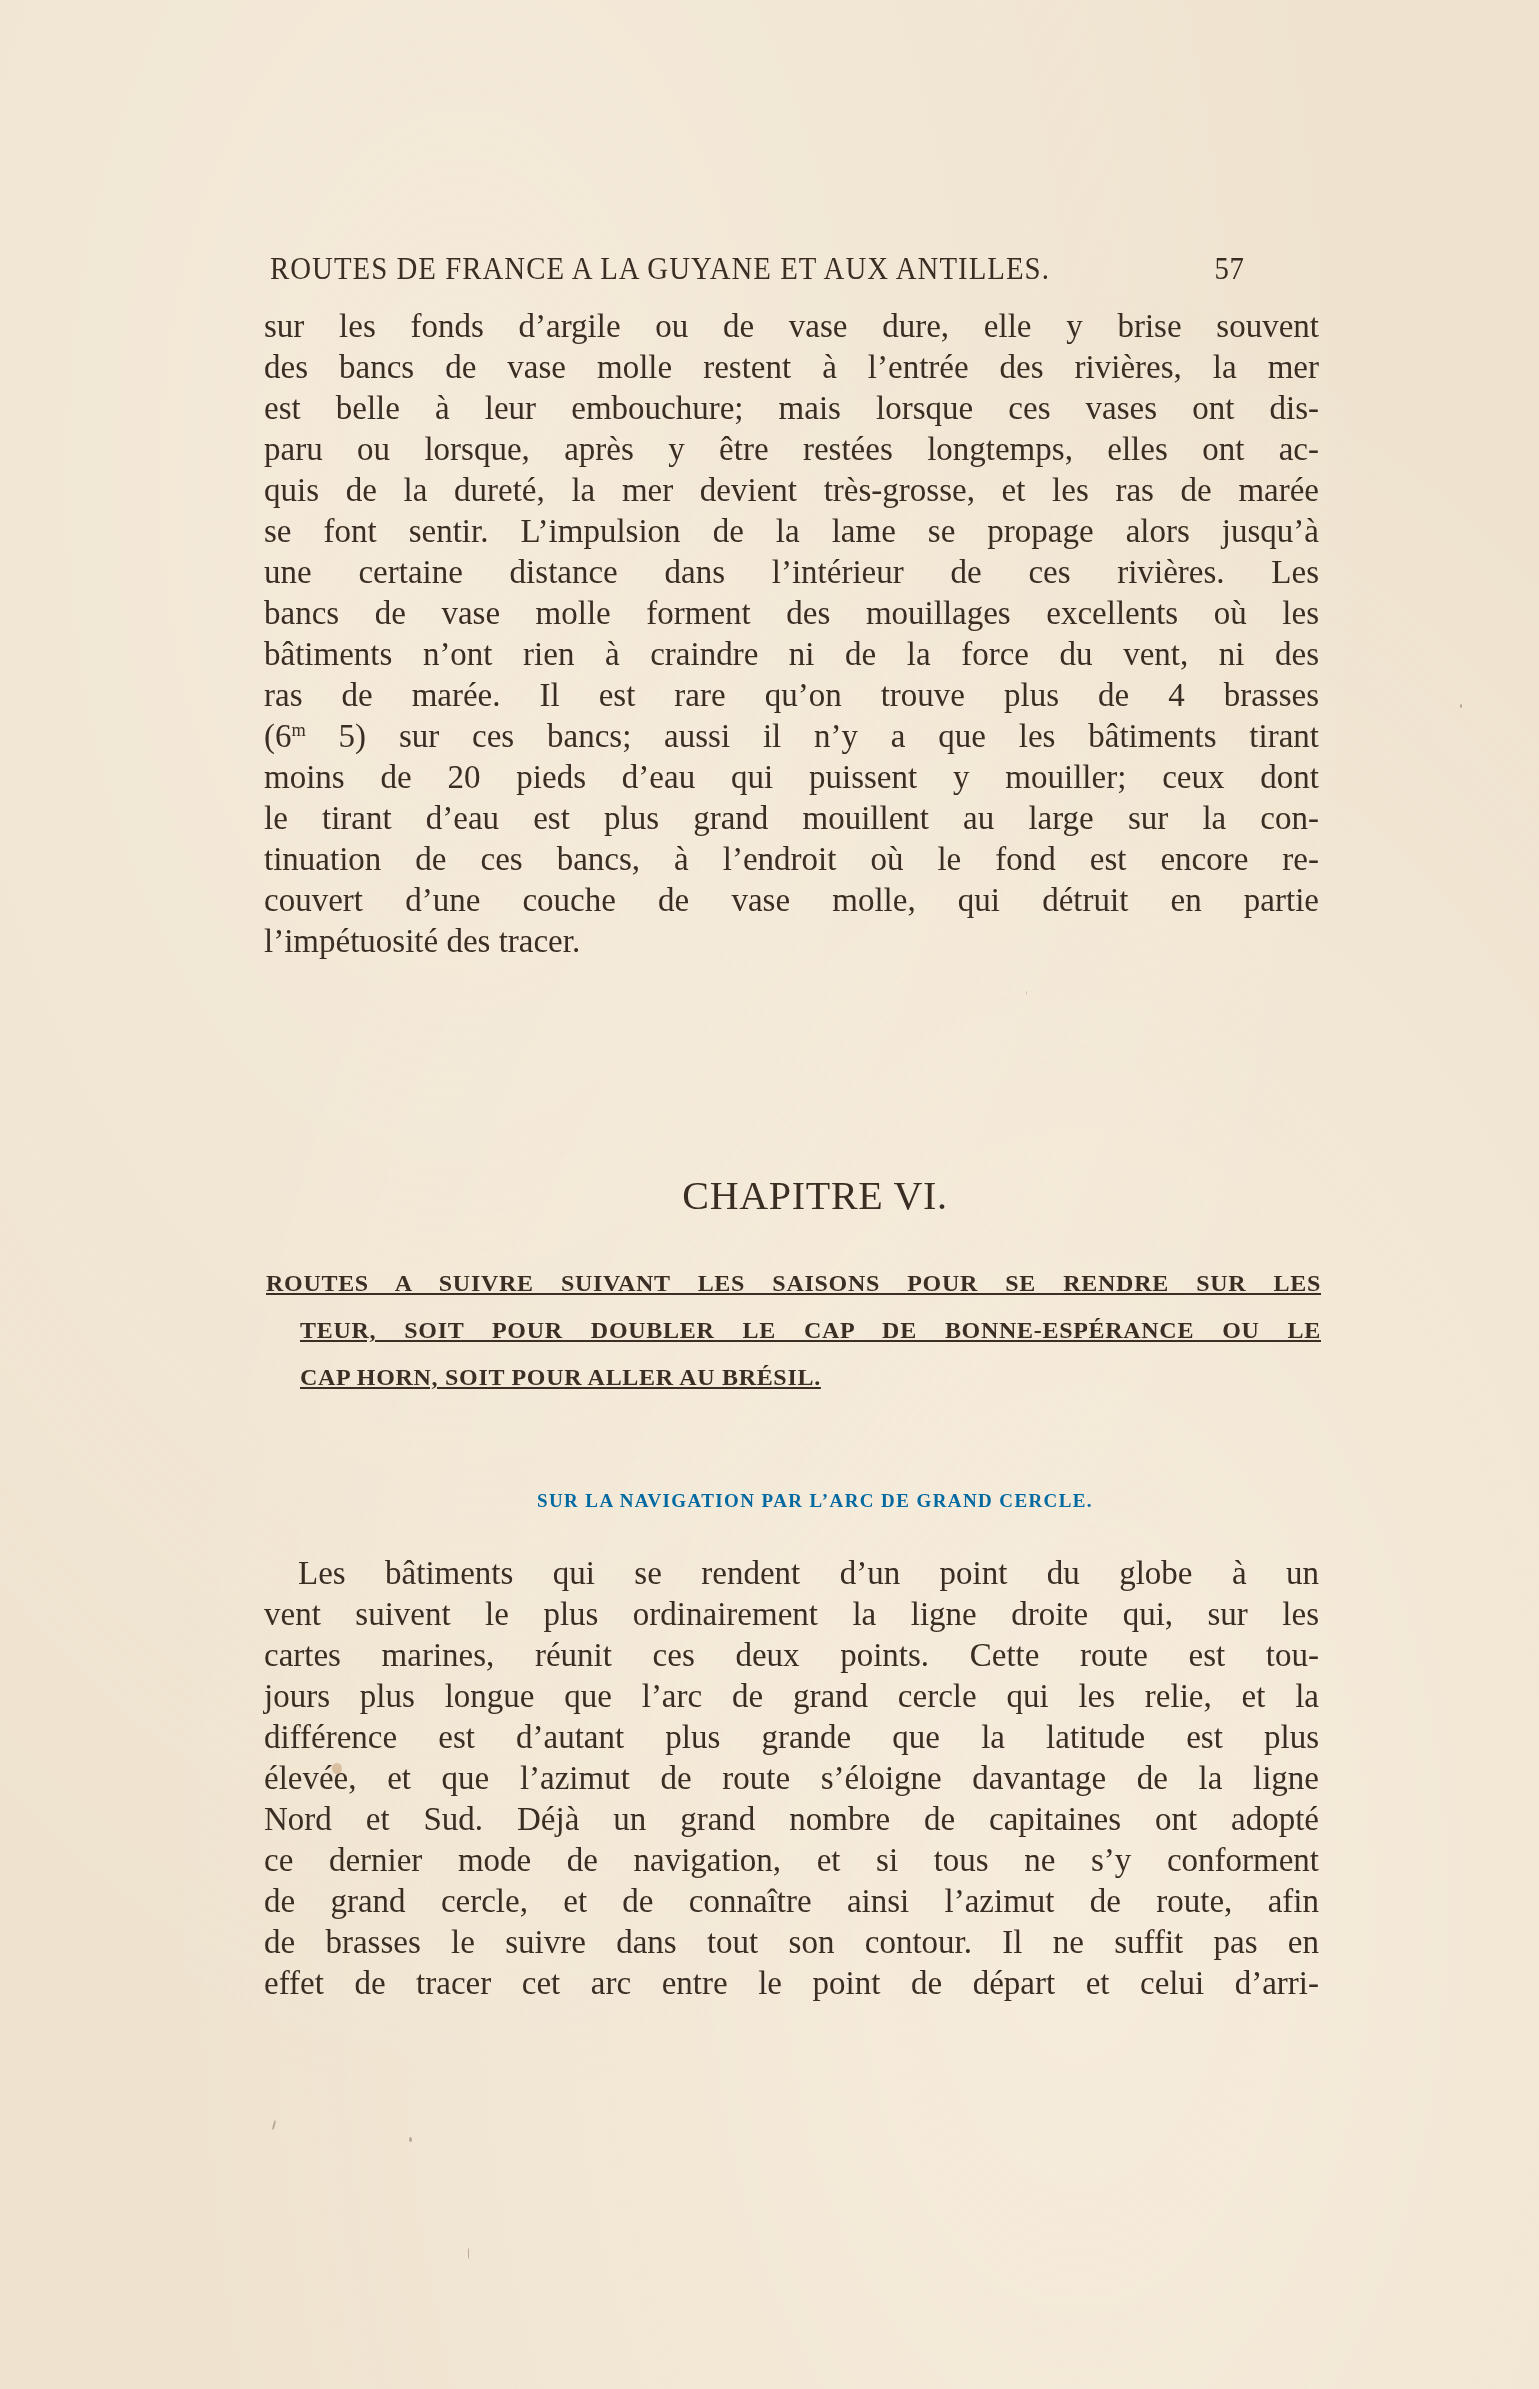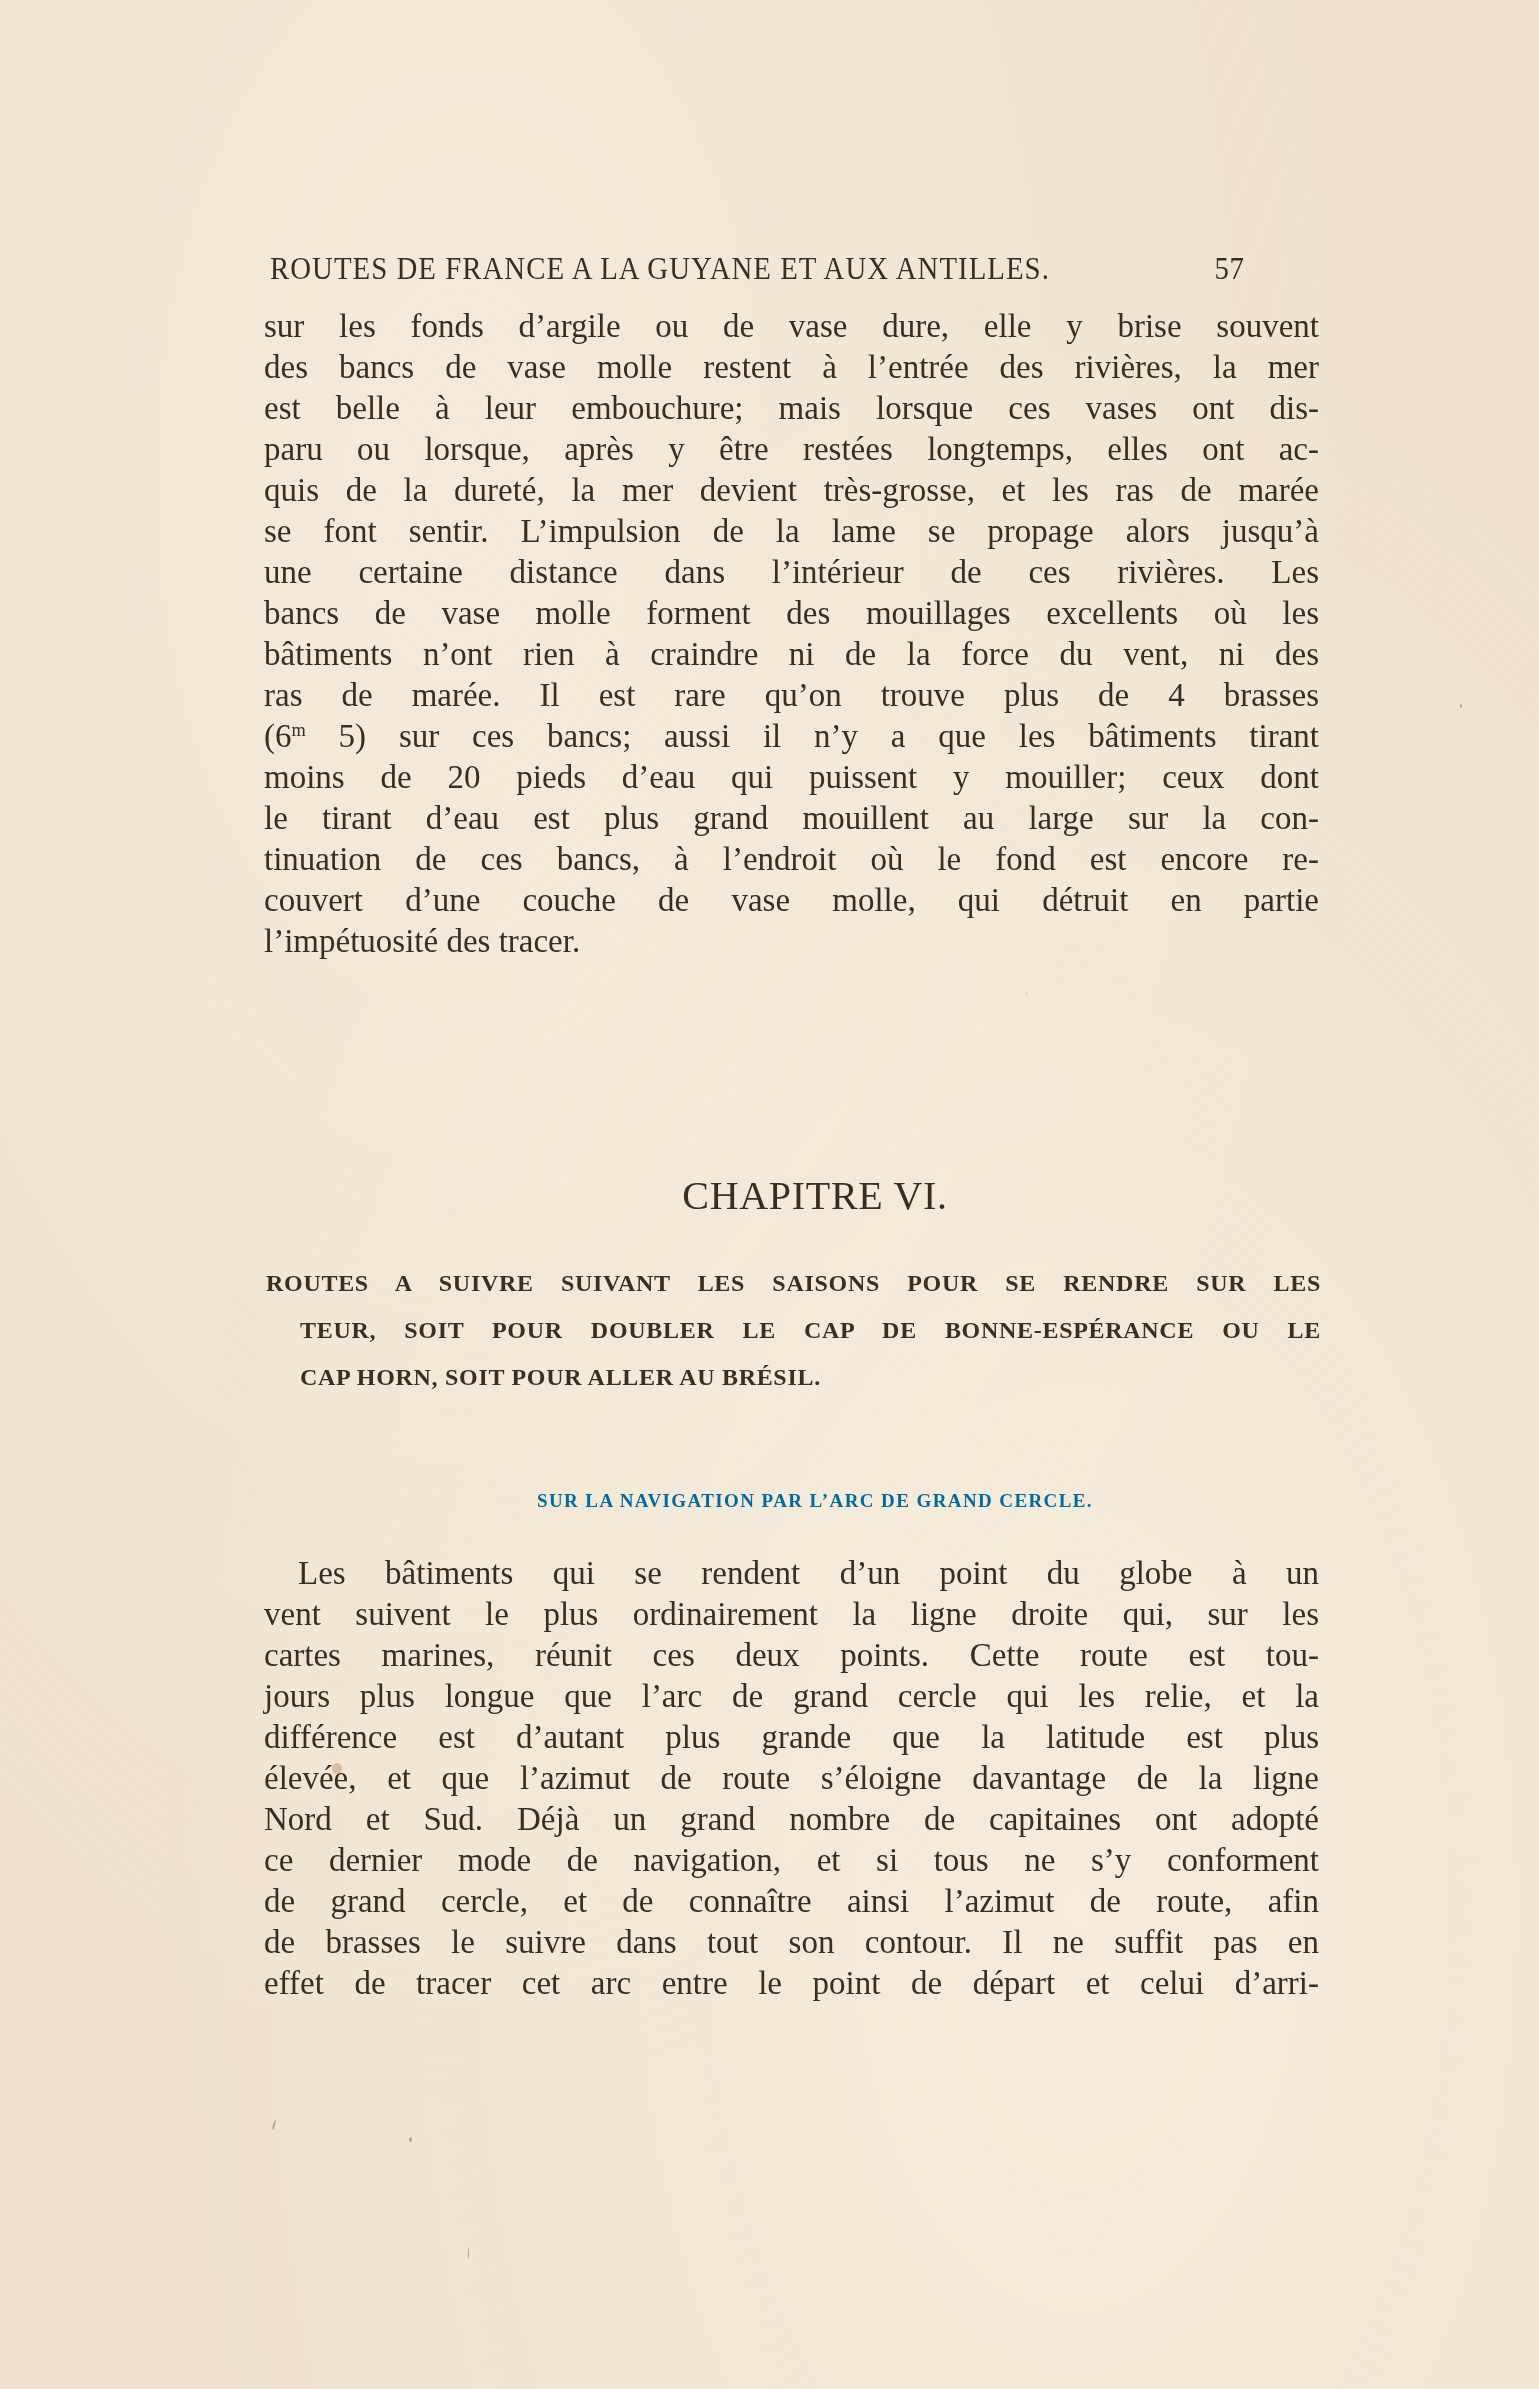--- a/index.html
+++ b/index.html
@@ -78,21 +78,21 @@
       position: absolute;
       left: 221px;
       width: 1055px;
       top: 1260px;
       font-size: 24px;
       line-height: 47px;
       font-weight: bold;
       letter-spacing: 0.7px;
       color: #3b2f25;
     }
-    .chapter-summary .line { height: 47px; }
+    .chapter-summary .line { height: 47px; text-decoration: underline; }
     .chapter-summary .hang { padding-left: 34px; }
 
     .section-head {
       position: absolute;
       left: 0;
       width: 1540px;
       top: 1490px;
       text-align: center;
       font-size: 19px;
       font-weight: bold;

